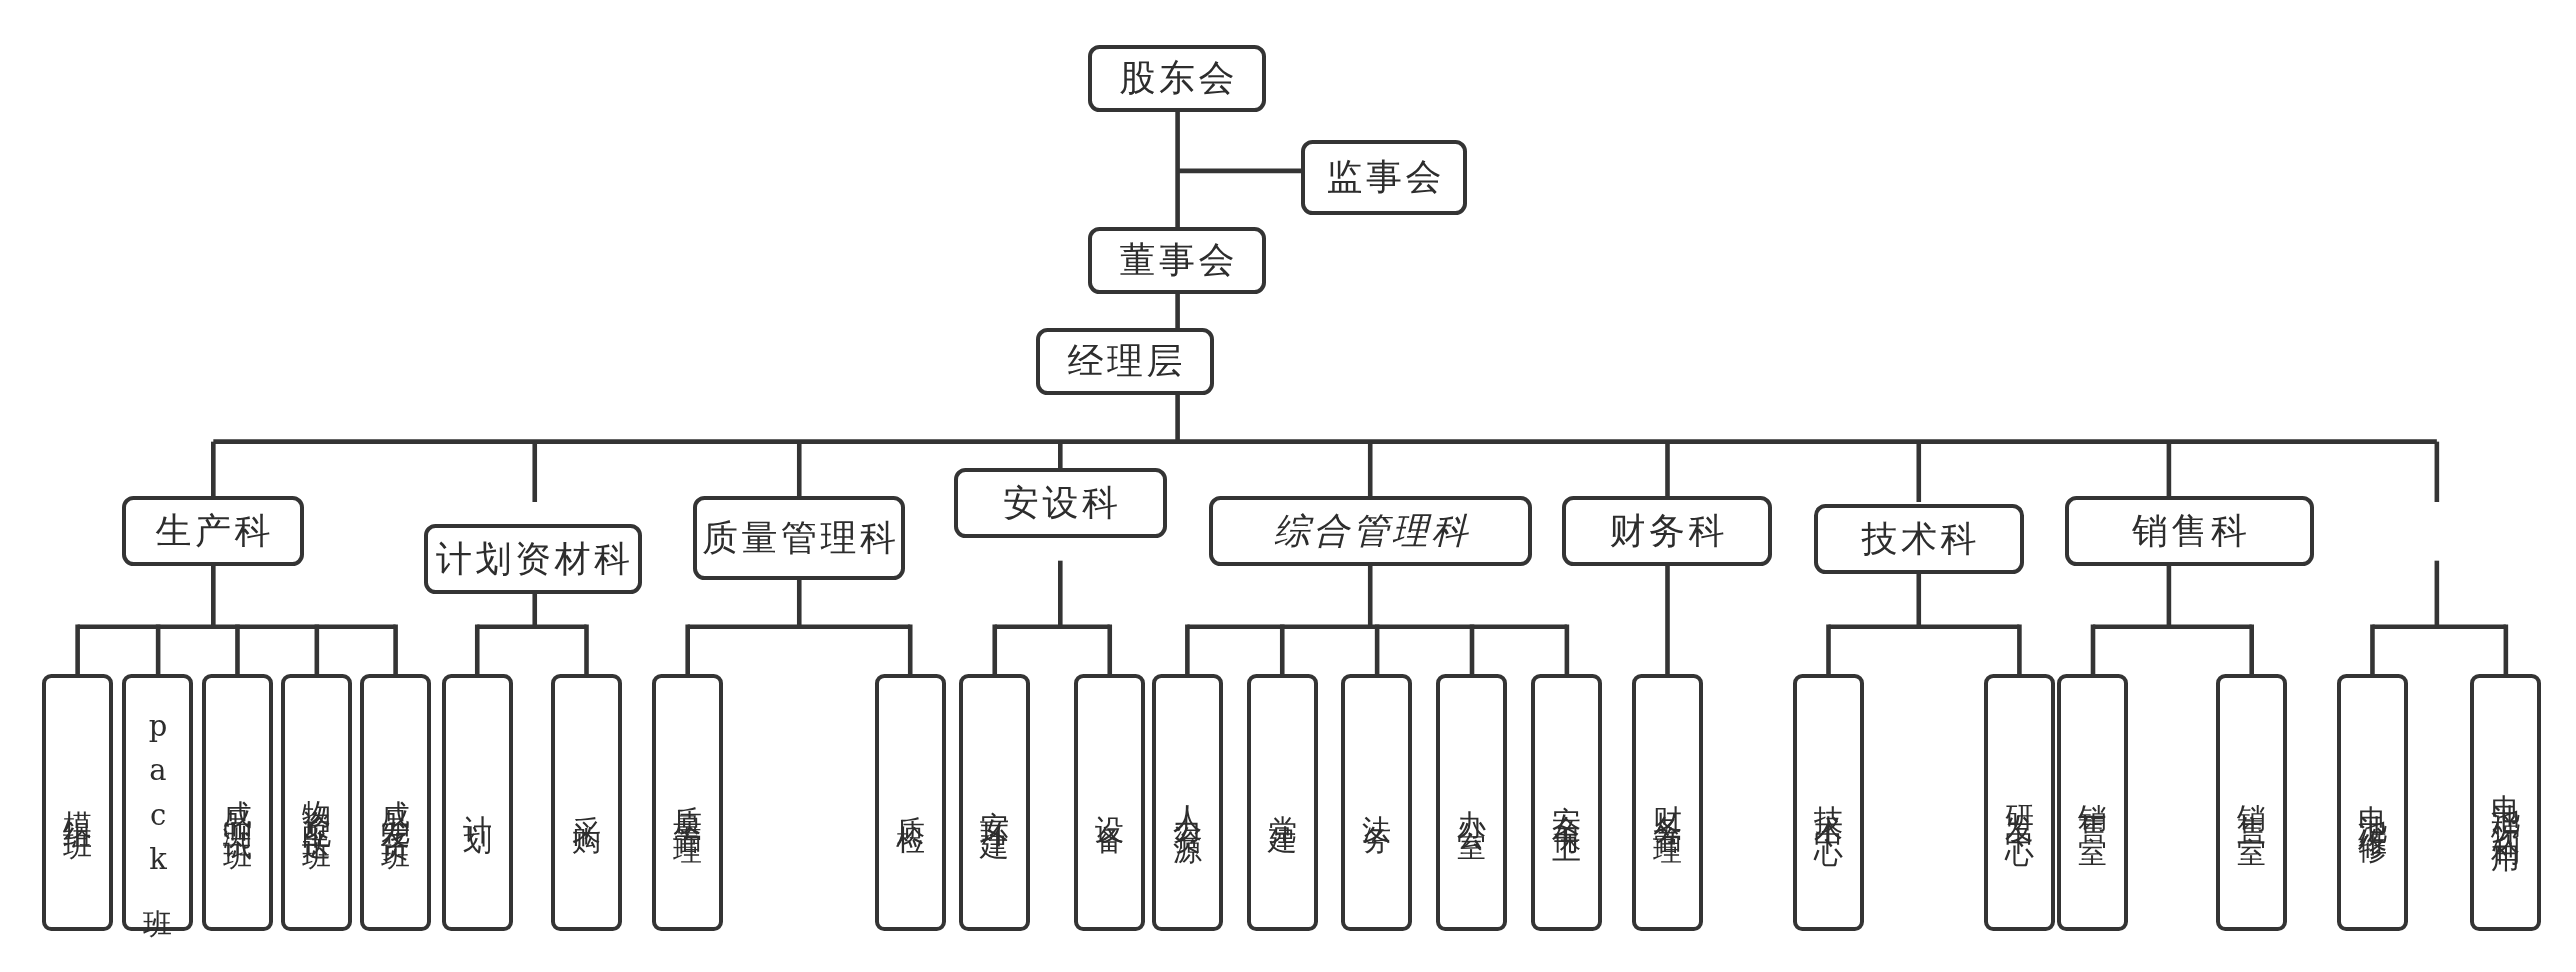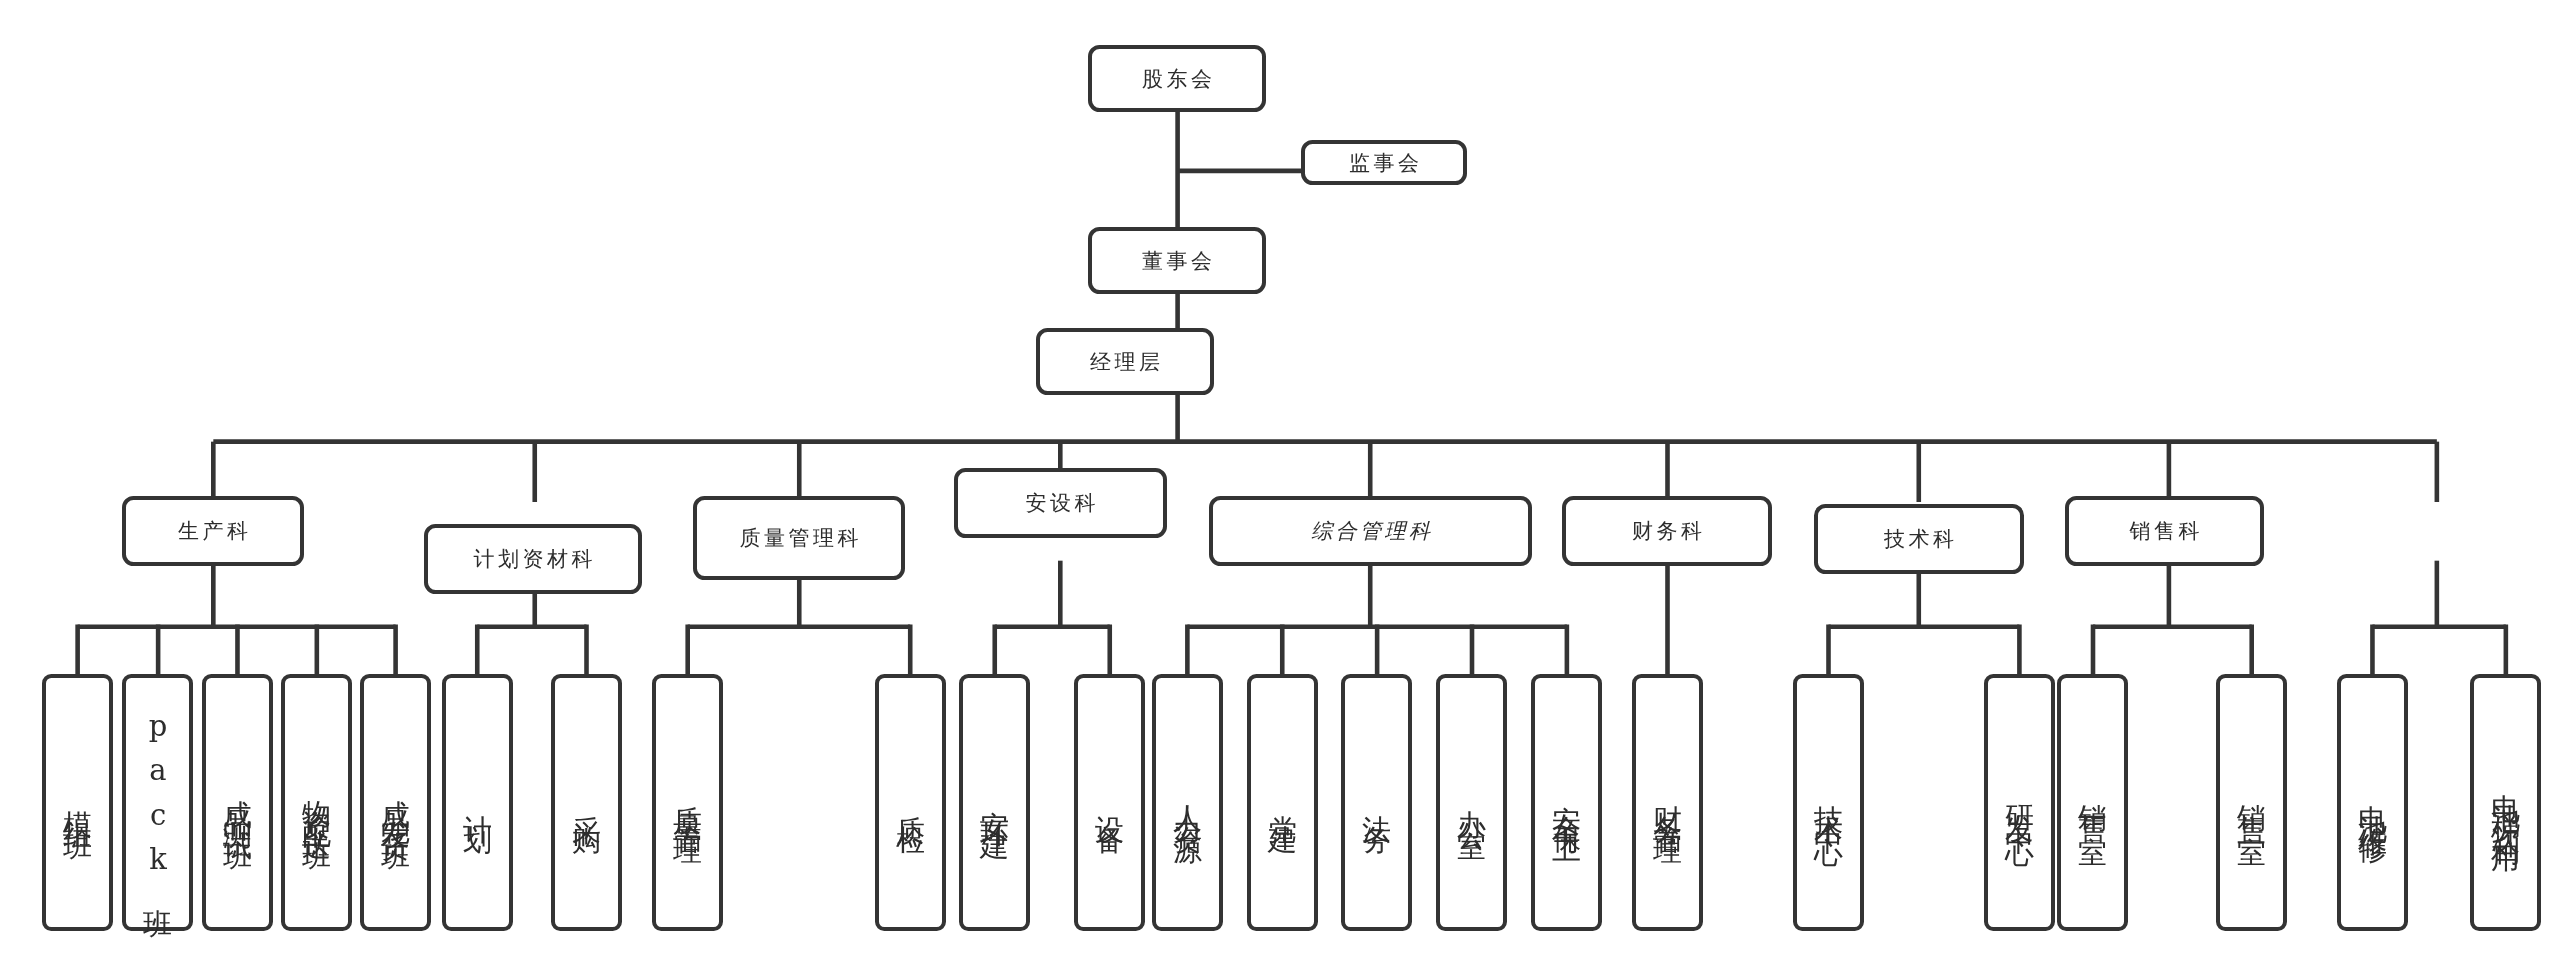--- a/index.html
+++ b/index.html
@@ -30,21 +30,21 @@
     background: #ffffff;
     border: 4.6px solid #343434;
     border-radius: 11.5px;
     display: flex;
     align-items: center;
     justify-content: center;
     color: #2d2d2d;
     white-space: nowrap;
   }
   .hnode {
-    font-size: 21px;
+    font-size: 36px;
     letter-spacing: 3.5px;
     text-indent: 3.5px;
   }
   .vnode {
     border-radius: 9.2px;
     border-width: 4px;
     writing-mode: vertical-rl;
     text-orientation: upright;
     font-size: 29px;
     letter-spacing: 10.4px;
@@ -103,21 +103,21 @@
       <line x1="3640" y1="1090" x2="3916" y2="1090" stroke="#343434" stroke-width="8"></line>
       <line x1="3640" y1="1086" x2="3640" y2="1183" stroke="#343434" stroke-width="8"></line>
       <line x1="3916" y1="1086" x2="3916" y2="1183" stroke="#343434" stroke-width="8"></line>
       <line x1="4238" y1="768" x2="4238" y2="873" stroke="#343434" stroke-width="8"></line>
       <line x1="4238" y1="975" x2="4238" y2="1090" stroke="#343434" stroke-width="8"></line>
       <line x1="4126" y1="1090" x2="4358" y2="1090" stroke="#343434" stroke-width="8"></line>
       <line x1="4126" y1="1086" x2="4126" y2="1183" stroke="#343434" stroke-width="8"></line>
       <line x1="4358" y1="1086" x2="4358" y2="1183" stroke="#343434" stroke-width="8"></line>
     </svg>
 <div class="node hnode" style="left: 1088px; top: 45px; width: 178px; height: 67px;">股东会</div>
-    <div class="node hnode" style="left: 1301px; top: 140px; width: 166px; height: 45px;">监事会</div>
+    <div class="node hnode" style="left: 1301px; top: 140px; width: 166px; height: 75px;">监事会</div>
     <div class="node hnode" style="left: 1088px; top: 227px; width: 178px; height: 67px;">董事会</div>
     <div class="node hnode" style="left: 1036px; top: 328px; width: 178px; height: 67px;">经理层</div>
     <div class="node hnode" style="left: 122px; top: 496px; width: 182px; height: 70px;">生产科</div>
     <div class="node vnode" style="left: 42px; top: 674px; width: 71px; height: 257px;">模组班</div>
     <div class="node vnode" style="left: 122px; top: 674px; width: 71px; height: 257px;">pack班</div>
     <div class="node vnode" style="left: 202px; top: 674px; width: 71px; height: 257px;">成品测试班</div>
     <div class="node vnode" style="left: 281px; top: 674px; width: 71px; height: 257px;">物资配送班</div>
     <div class="node vnode" style="left: 360px; top: 674px; width: 71px; height: 257px;">成品发货班</div>
     <div class="node hnode" style="left: 424px; top: 524px; width: 218px; height: 70px;">计划资材科</div>
     <div class="node vnode" style="left: 442px; top: 674px; width: 71px; height: 257px;">计划</div>
@@ -132,19 +132,19 @@
     <div class="node vnode" style="left: 1152px; top: 674px; width: 71px; height: 257px;">人力资源</div>
     <div class="node vnode" style="left: 1247px; top: 674px; width: 71px; height: 257px;">党建</div>
     <div class="node vnode" style="left: 1341px; top: 674px; width: 71px; height: 257px;">法务</div>
     <div class="node vnode" style="left: 1436px; top: 674px; width: 71px; height: 257px;">办公室</div>
     <div class="node vnode" style="left: 1531px; top: 674px; width: 71px; height: 257px;">安全保卫</div>
     <div class="node hnode" style="left: 1562px; top: 496px; width: 210px; height: 70px;">财务科</div>
     <div class="node vnode" style="left: 1632px; top: 674px; width: 71px; height: 257px;">财务管理</div>
     <div class="node hnode" style="left: 1814px; top: 504px; width: 210px; height: 70px;">技术科</div>
     <div class="node vnode" style="left: 1793px; top: 674px; width: 71px; height: 257px;">技术中心</div>
     <div class="node vnode" style="left: 1984px; top: 674px; width: 71px; height: 257px;">研发中心</div>
-    <div class="node hnode" style="left: 2065px; top: 496px; width: 199px; height: 70px;">销售科</div>
+    <div class="node hnode" style="left: 2065px; top: 496px; width: 249px; height: 70px;">销售科</div>
     <div class="node vnode" style="left: 2057px; top: 674px; width: 71px; height: 257px;">销售一室</div>
     <div class="node vnode" style="left: 2216px; top: 674px; width: 71px; height: 257px;">销售二室</div>
     <div class="node vnode" style="left: 2337px; top: 674px; width: 71px; height: 257px;">电池维修</div>
     <div class="node vnode" style="left: 2470px; top: 674px; width: 71px; height: 257px;">电池梯次利用</div>
   </div>
 
 
 </body></html>

